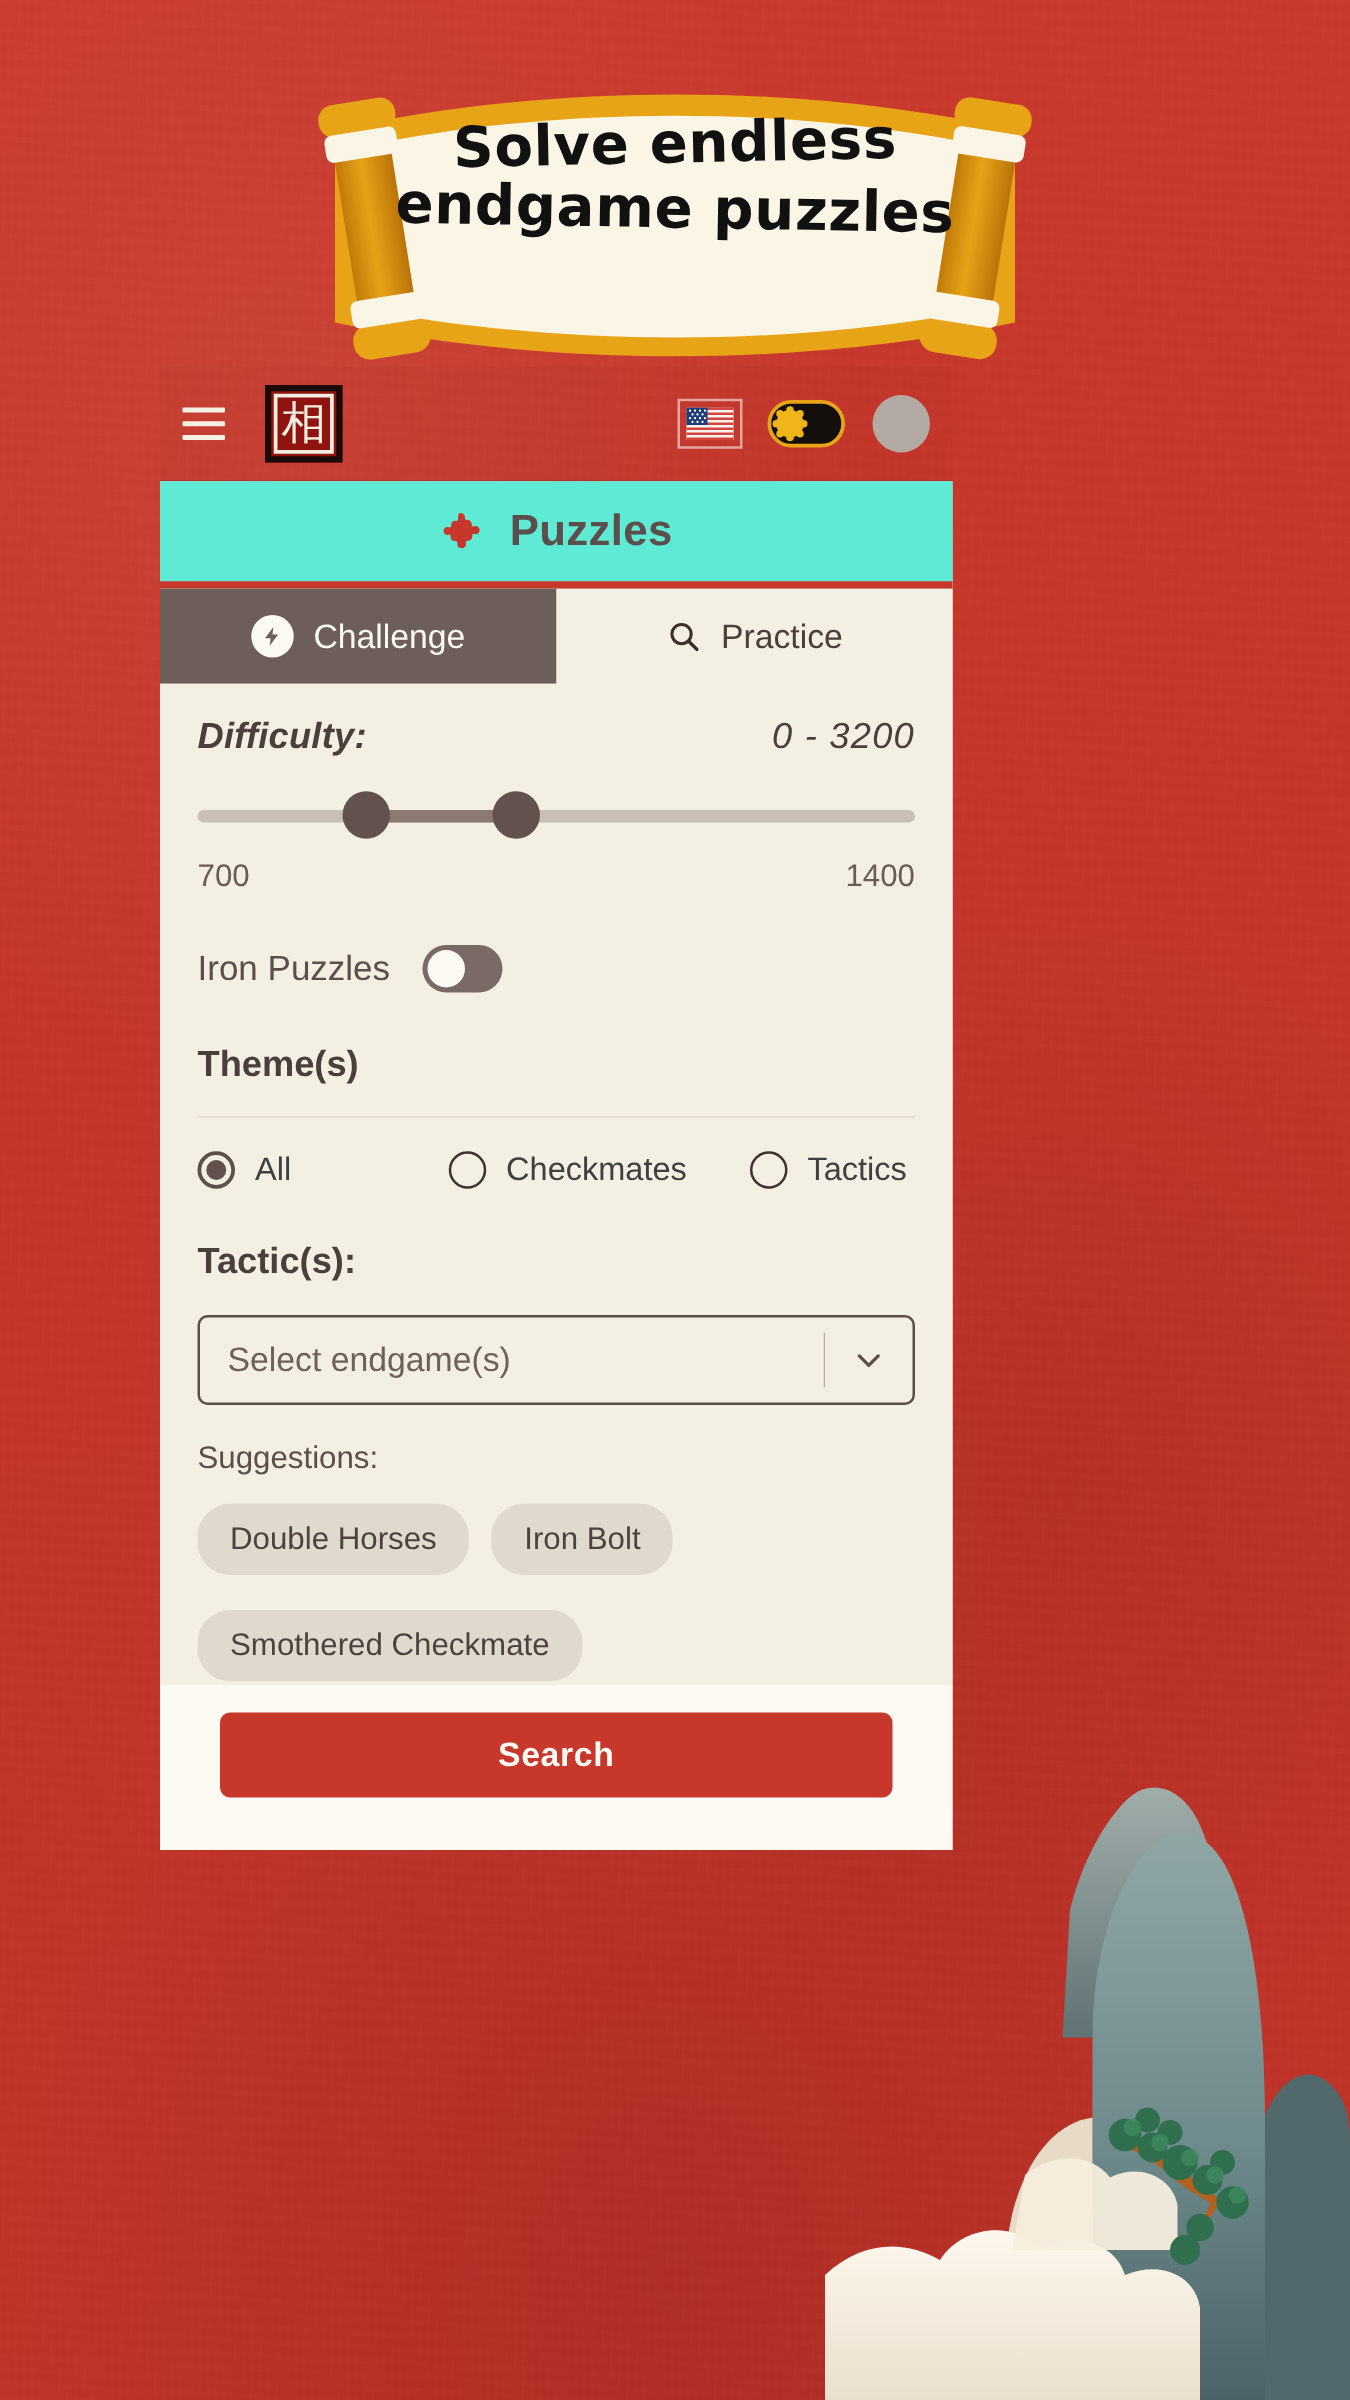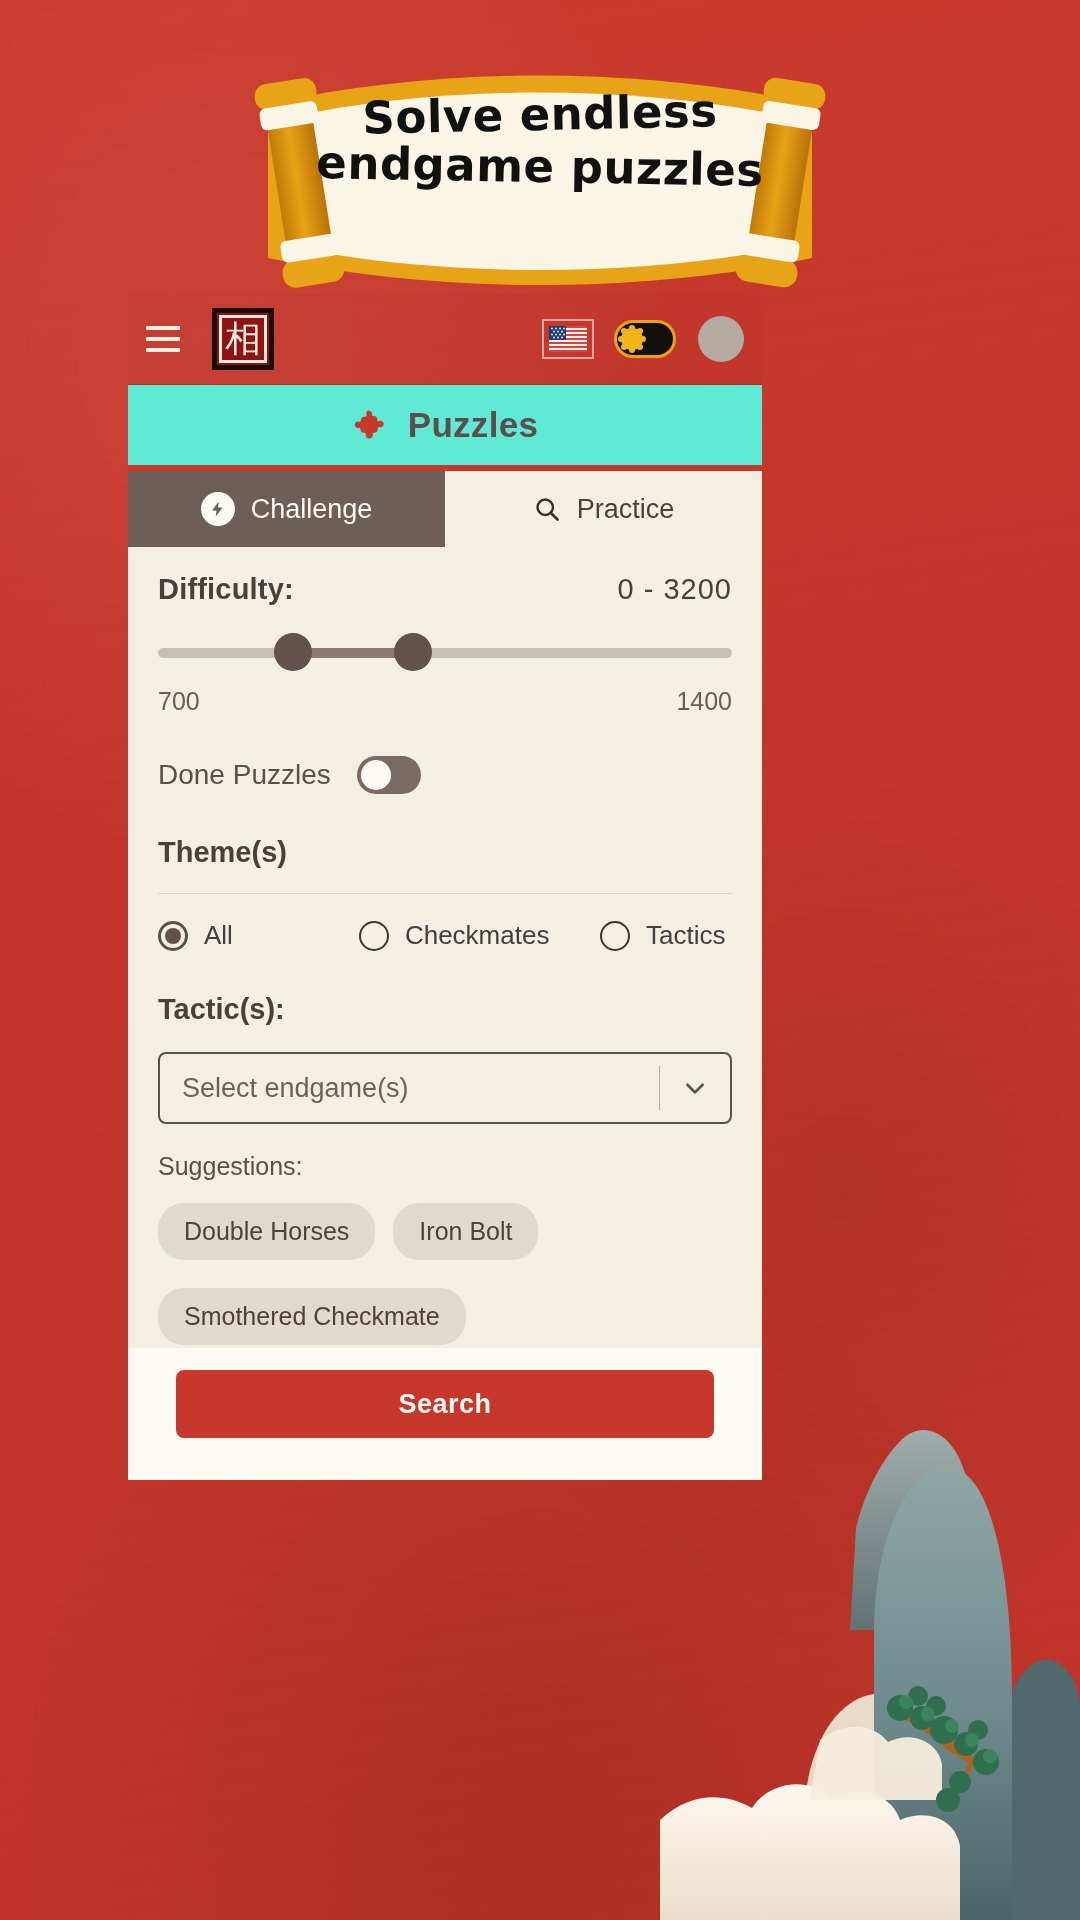--- a/index.html
+++ b/index.html
@@ -205,21 +205,21 @@
   .search-ico { width: 28px; height: 28px; display:block; }
 
   
   .card-body {
     flex: 1;
     padding: 26px 30px 0 30px;
     overflow: hidden;
     background: #f4efe3;
   }
 
-  .row-between { display:flex; align-items:baseline; justify-content:space-between; }
+  .row-between { display:flex; align-items:baseline; justify-content:space-between;font-style:italic; }
   .label-strong {
     font-size: 29px;
     font-weight: 700;
     color: #4b3f3b;
     letter-spacing: .2px;
   }
   .value-right {
     font-size: 29px;
     color: #4b3f3b;
     letter-spacing: 1px;
@@ -560,21 +560,21 @@
         <div class="slider-thumb thumb-lo"></div>
         <div class="slider-thumb thumb-hi"></div>
       </div>
 
       <div class="slider-legend">
         <span>700</span>
         <span>1400</span>
       </div>
 
       <div class="done-row">
-        <span class="done-label">Done Puzzles</span>
+        <span class="done-label">Iron Puzzles</span>
         <div class="switch">
           <span class="knob"></span>
         </div>
       </div>
 
       <div class="section-title">Theme(s)</div>
       <div class="divider"></div>
 
       <div class="radio-row">
         <label class="radio-opt">

